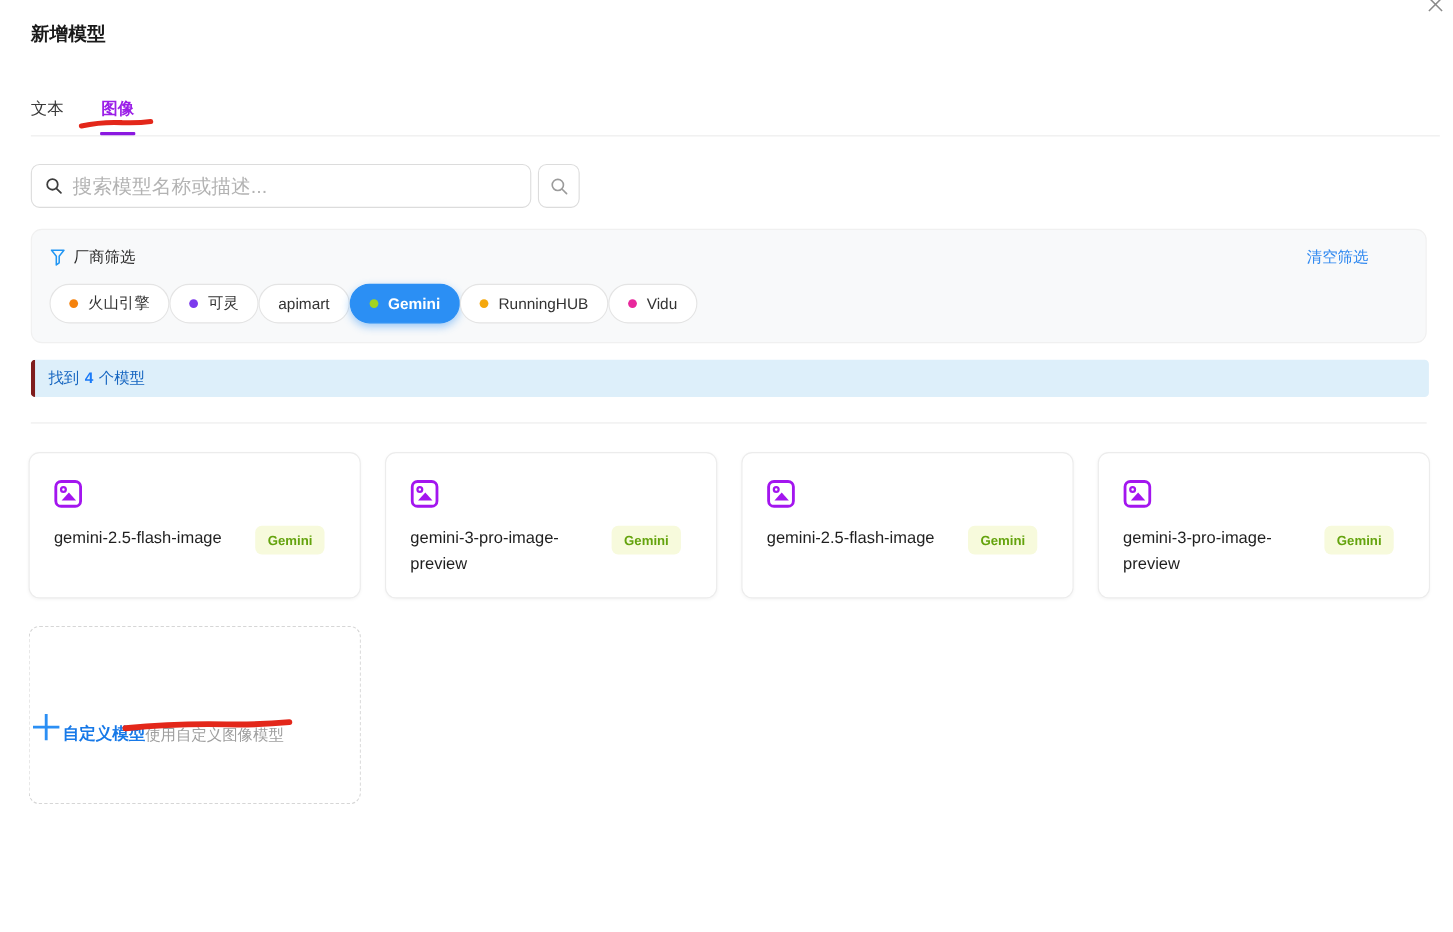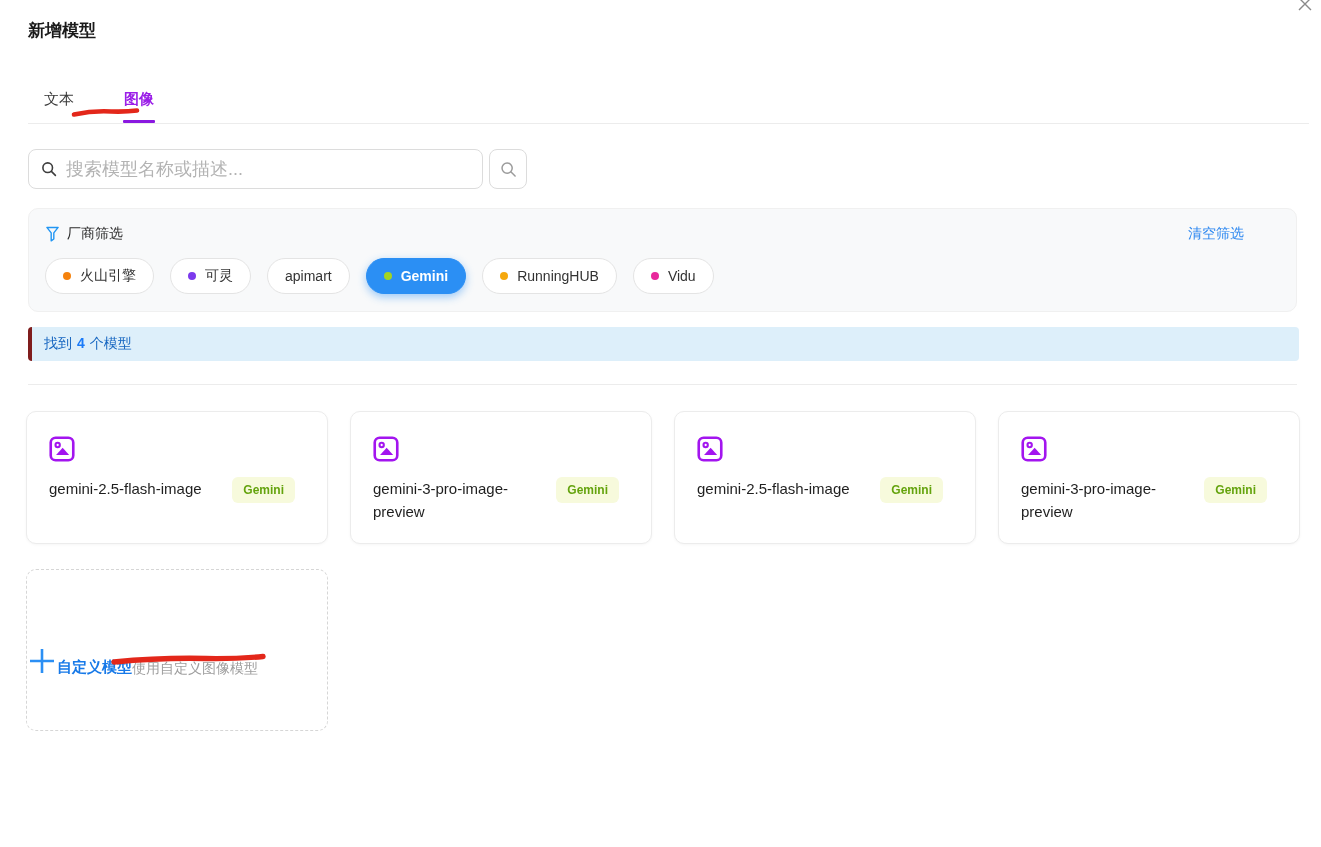--- a/index.html
+++ b/index.html
@@ -10,21 +10,21 @@
   
   .close-btn { position:absolute; top:-6px; right:6px; width:20px; height:20px;
     background:none; border:none; cursor:pointer; color:#8a8a8a; }
 
   
   .modal-title { padding-top:19px; font-size:17px; font-weight:700; color:#1a1a1a; }
 
   
   .tabs { display:flex; gap:34px; margin-top:48px; border-bottom:1px solid #ececec; }
   .tab { position:relative; font-size:15px; color:#3a3a3a; padding-bottom:14px; cursor:pointer;
-    background:none; border:none; font-family:inherit;margin-left:16px; }
+    background:none; border:none; font-family:inherit; }
   .tab.active { color:#9b1fe8; font-weight:700; }
   .tab-underline { position:absolute; left:-1px; right:-1px; bottom:0; height:3px;
     background:#8a18e0; border-radius:1px; }
 
   
   .annot { position:absolute; pointer-events:none; }
   .annot-tab { left:71px; top:104px; }
   .annot-custom { left:84px; top:82px; }
 
   
@@ -38,21 +38,21 @@
     background:#fff; display:flex; align-items:center; justify-content:center; cursor:pointer; }
 
   
   .filter-panel { margin-top:19px; width:1269px; background:#f8f9fa; border:1px solid #f0f0f0;
     border-radius:10px; padding:16px 16px 17px 16px; }
   .filter-header { display:flex; align-items:center; justify-content:space-between; }
   .filter-title-wrap { display:flex; align-items:center; gap:7px; }
   .filter-title { font-size:14px; color:#2b2b2b; font-weight:500; }
   .clear-link { font-size:14px; color:#2c87f0; background:none; border:none; cursor:pointer;
     font-family:inherit; margin-right:36px; }
-  .chips { display:flex; gap:16px; margin-top:15px; }
+  .chips { display:flex; margin-top:15px; }
   .chip { height:36px; border-radius:18px; border:1px solid #e4e4e4; background:#fff;
     display:flex; align-items:center; gap:9px; padding:0 17px; font-size:14px; color:#333;
     cursor:pointer; font-family:inherit; }
   .chip-dot { width:8px; height:8px; border-radius:50%; flex:none; }
   .chip.selected { background:#2b8ff4; border-color:#2b8ff4; color:#fff; font-weight:700;
     box-shadow:0 3px 8px rgba(43,143,244,.45); }
 
   
   .result-banner { margin-top:15px; width:1271px; background:#ddeffa;
     border-left:4px solid #7f1d1d; border-radius:4px; padding:8px 0 8px 12px;

